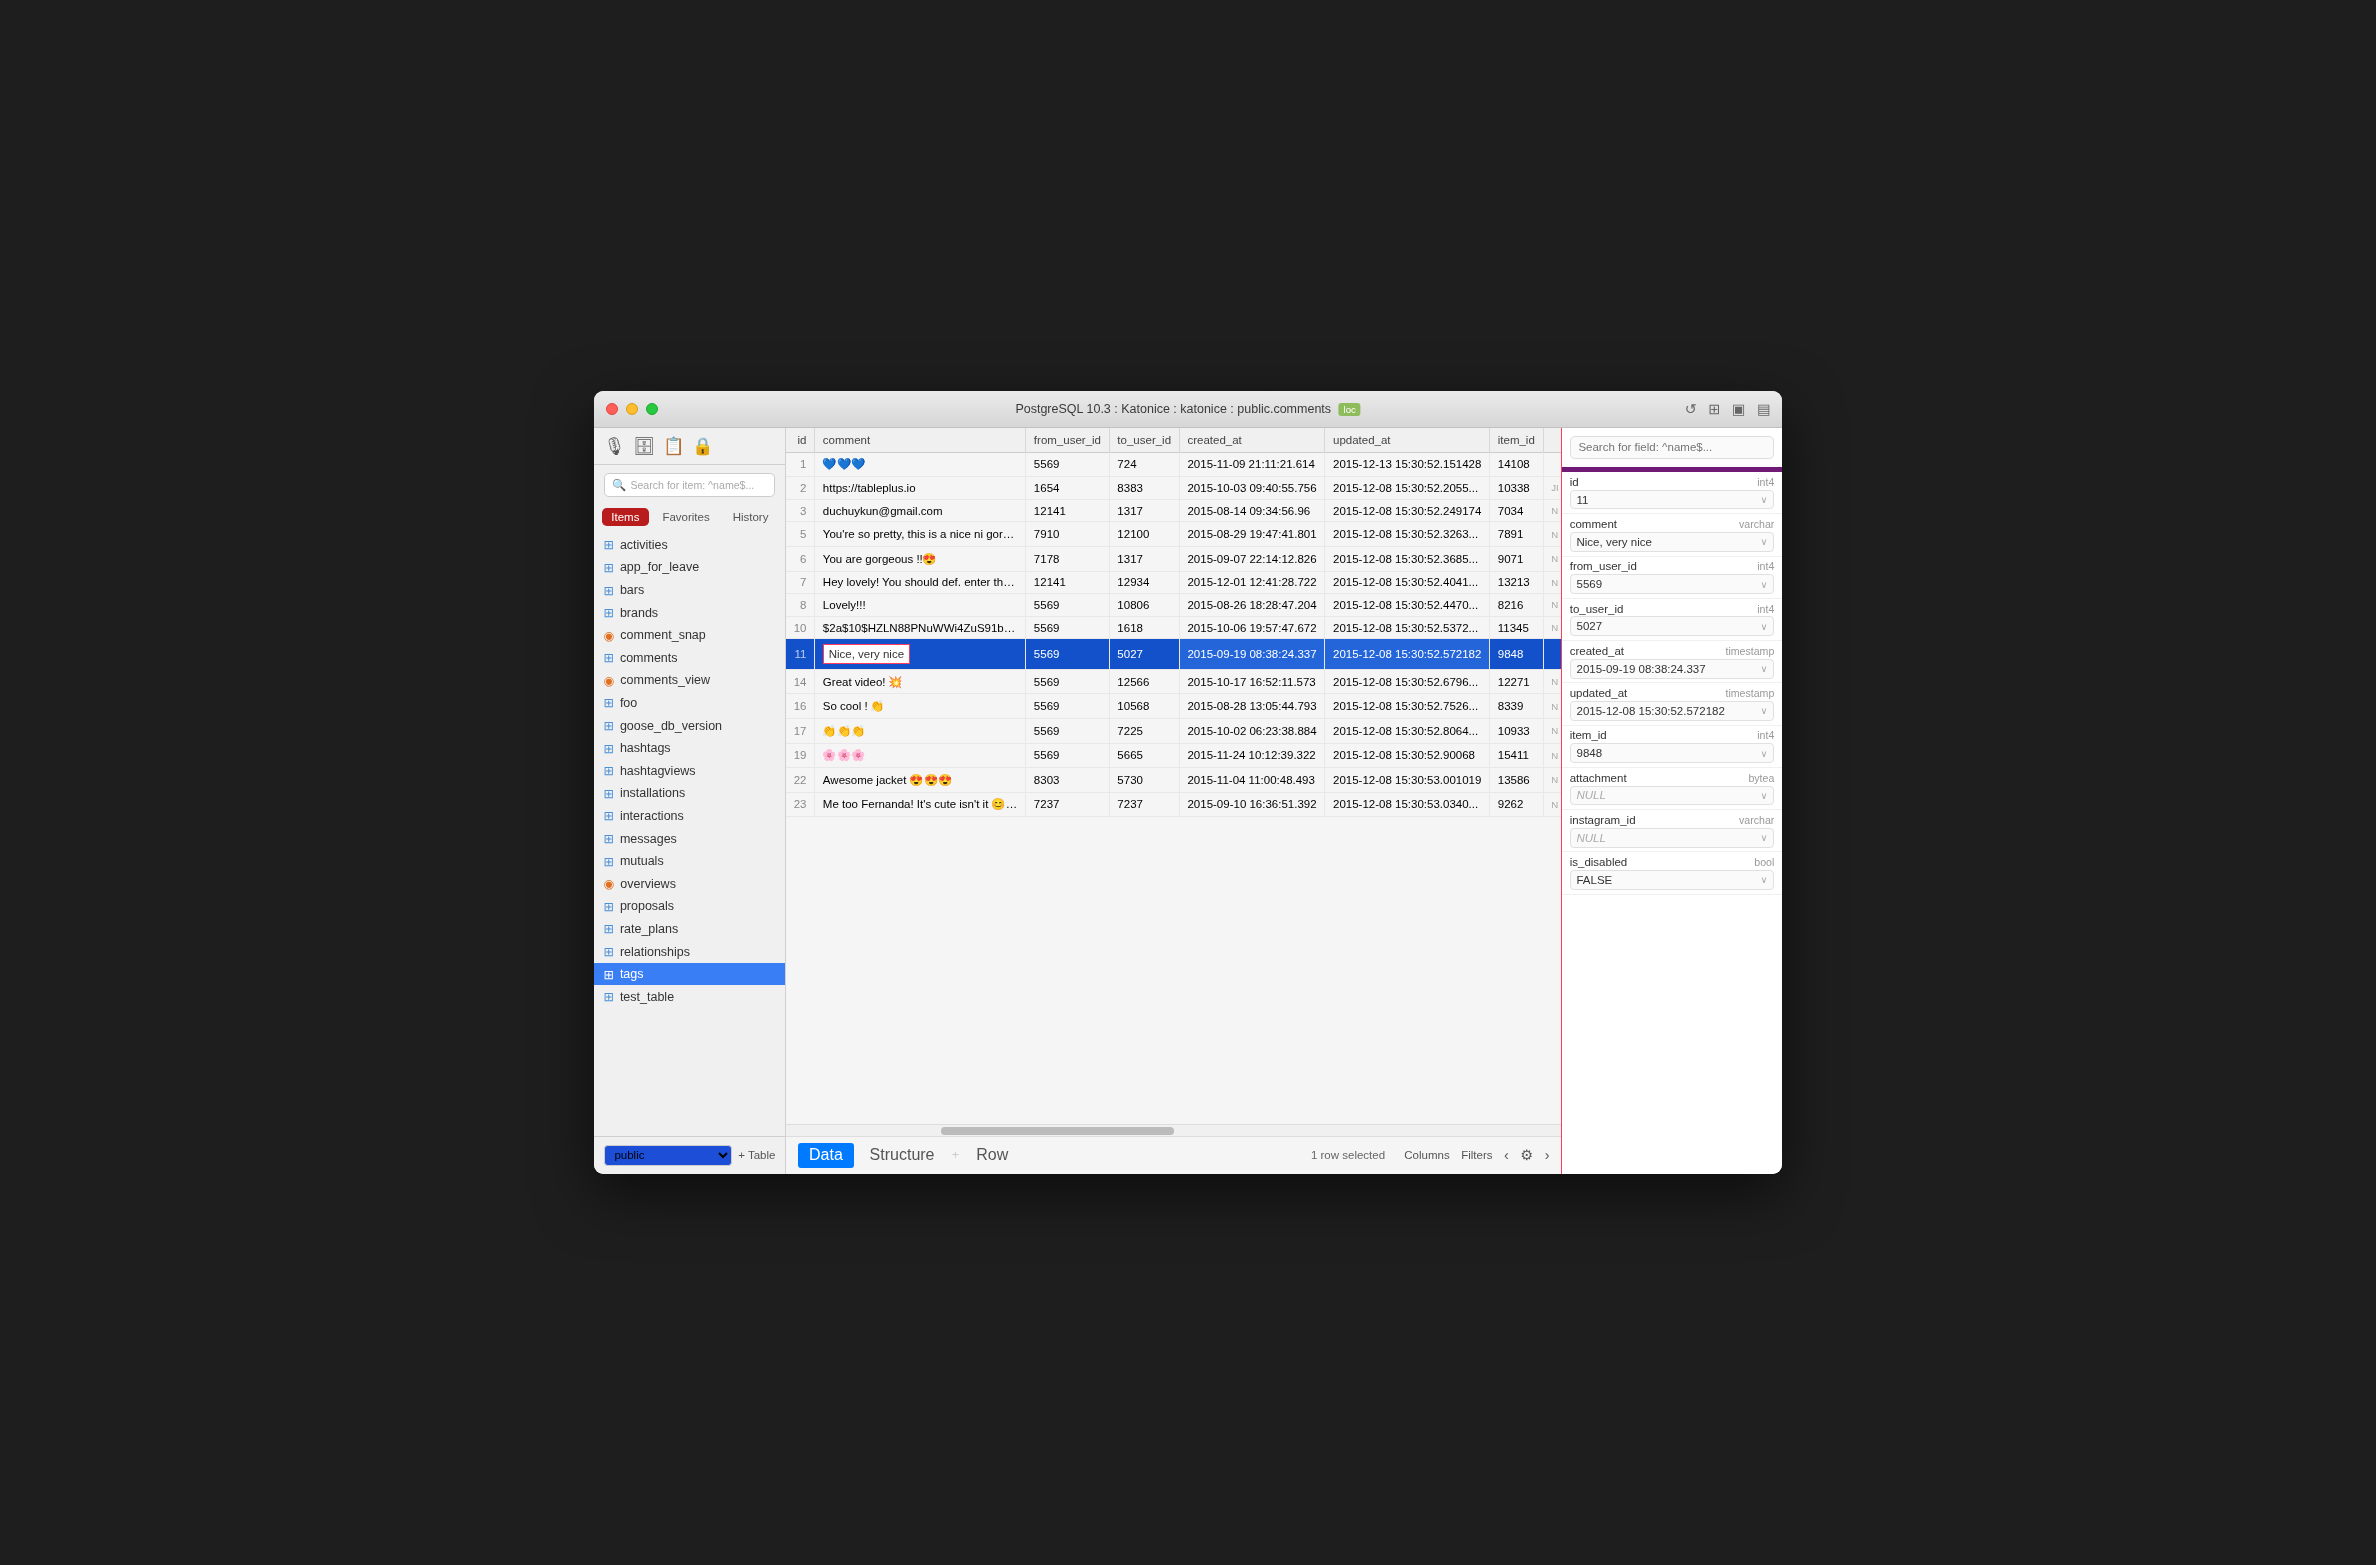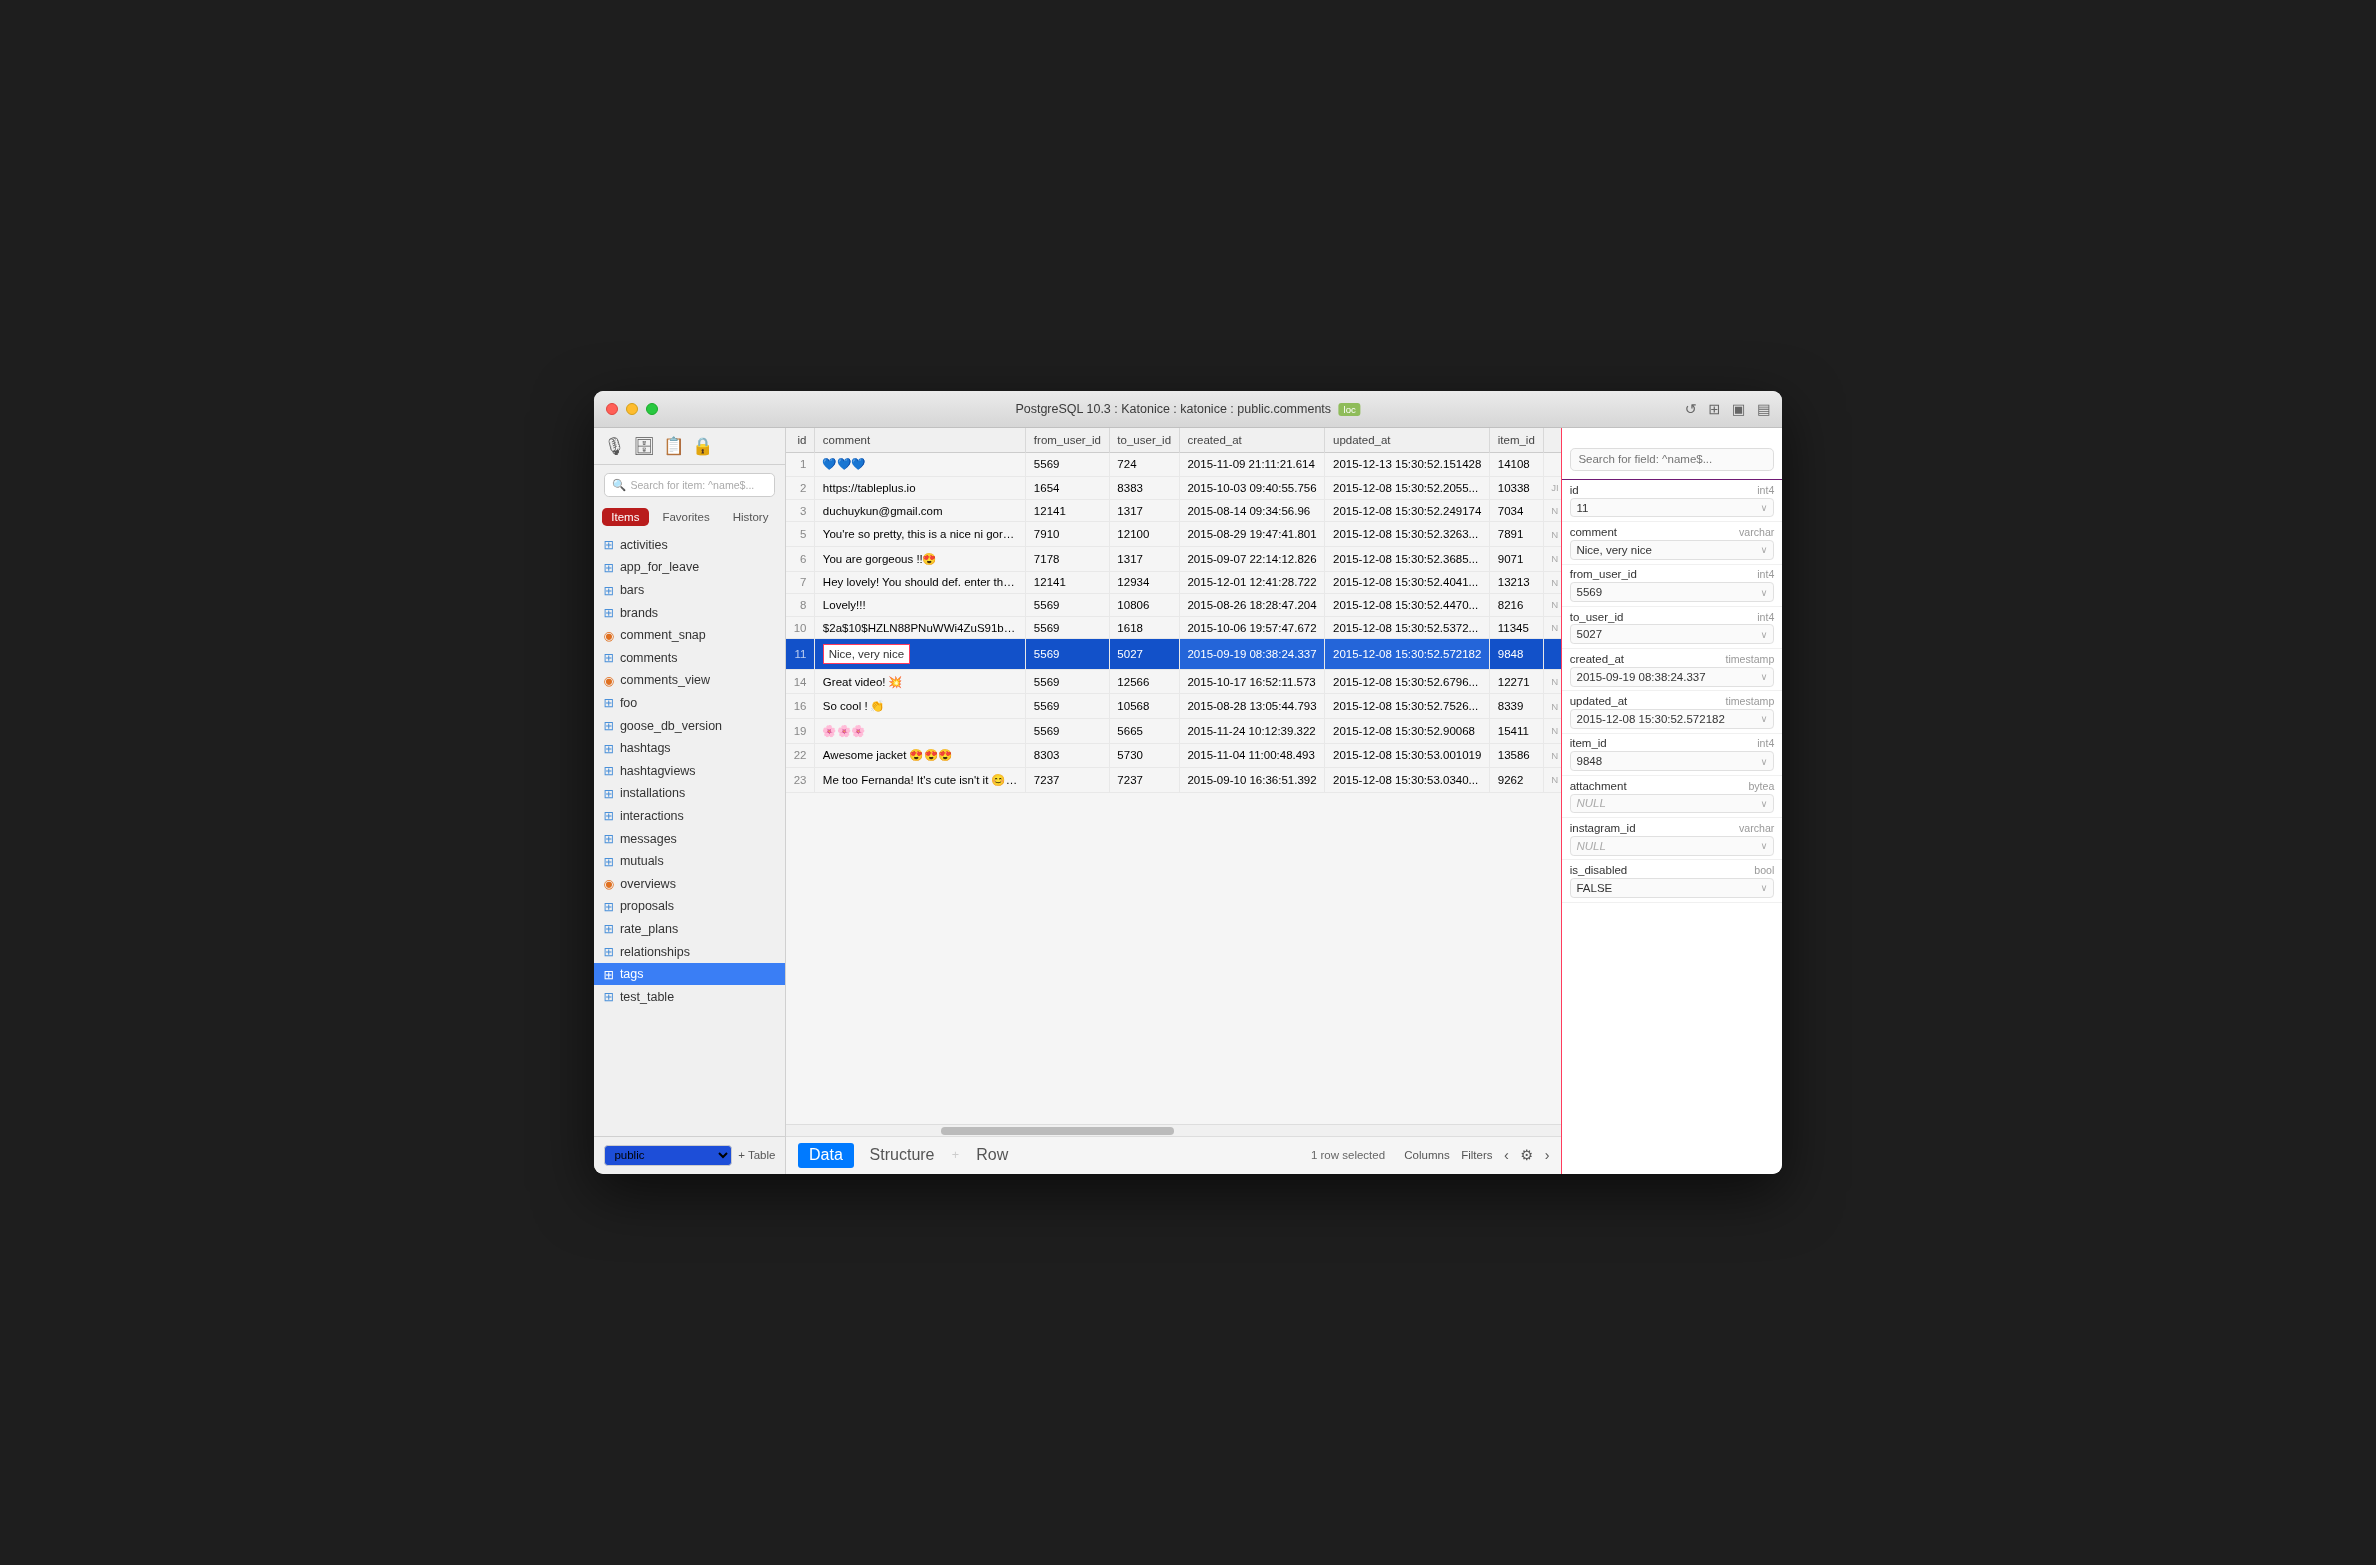--- a/index.html
+++ b/index.html
@@ -301,22 +301,21 @@
       width: 221px;
       border-left: 1.9px solid #ff3b5c;
       background: white;
       display: flex;
       flex-direction: column;
       flex-shrink: 0;
       overflow: hidden;
     }
     .right-panel-search {
       padding: 7.7px;
-      border-bottom: 1px solid #701a75;
-      margin-top: 12px;
+      border-bottom: 5px solid #701a75;
     }
     .right-panel-search input {
       width: 100%;
       border: 1px solid #ddd;
       border-radius: 4.8px;
       padding: 4.8px 7.7px;
       font-size: 11.5px;
       color: #999;
       background: #fafafa;
     }
@@ -621,20 +620,30 @@
                 <td class="id-col">16</td>
                 <td class="comment-cell">So cool ! 👏</td>
                 <td>5569</td>
                 <td>10568</td>
                 <td>2015-08-28 13:05:44.793</td>
                 <td>2015-12-08 15:30:52.7526...</td>
                 <td>8339</td>
                 <td style="color: rgb(170, 170, 170); font-size: 9.6px;">N</td>
               </tr>
               <tr>
+                <td class="id-col">17</td>
+                <td class="comment-cell">👏👏👏</td>
+                <td>5569</td>
+                <td>7225</td>
+                <td>2015-10-02 06:23:38.884</td>
+                <td>2015-12-08 15:30:52.8064...</td>
+                <td>10933</td>
+                <td style="color: rgb(170, 170, 170); font-size: 9.6px;">N</td>
+              </tr>
+              <tr>
                 <td class="id-col">19</td>
                 <td class="comment-cell">🌸🌸🌸</td>
                 <td>5569</td>
                 <td>5665</td>
                 <td>2015-11-24 10:12:39.322</td>
                 <td>2015-12-08 15:30:52.90068</td>
                 <td>15411</td>
                 <td style="color: rgb(170, 170, 170); font-size: 9.6px;">N</td>
               </tr>
               <tr>

